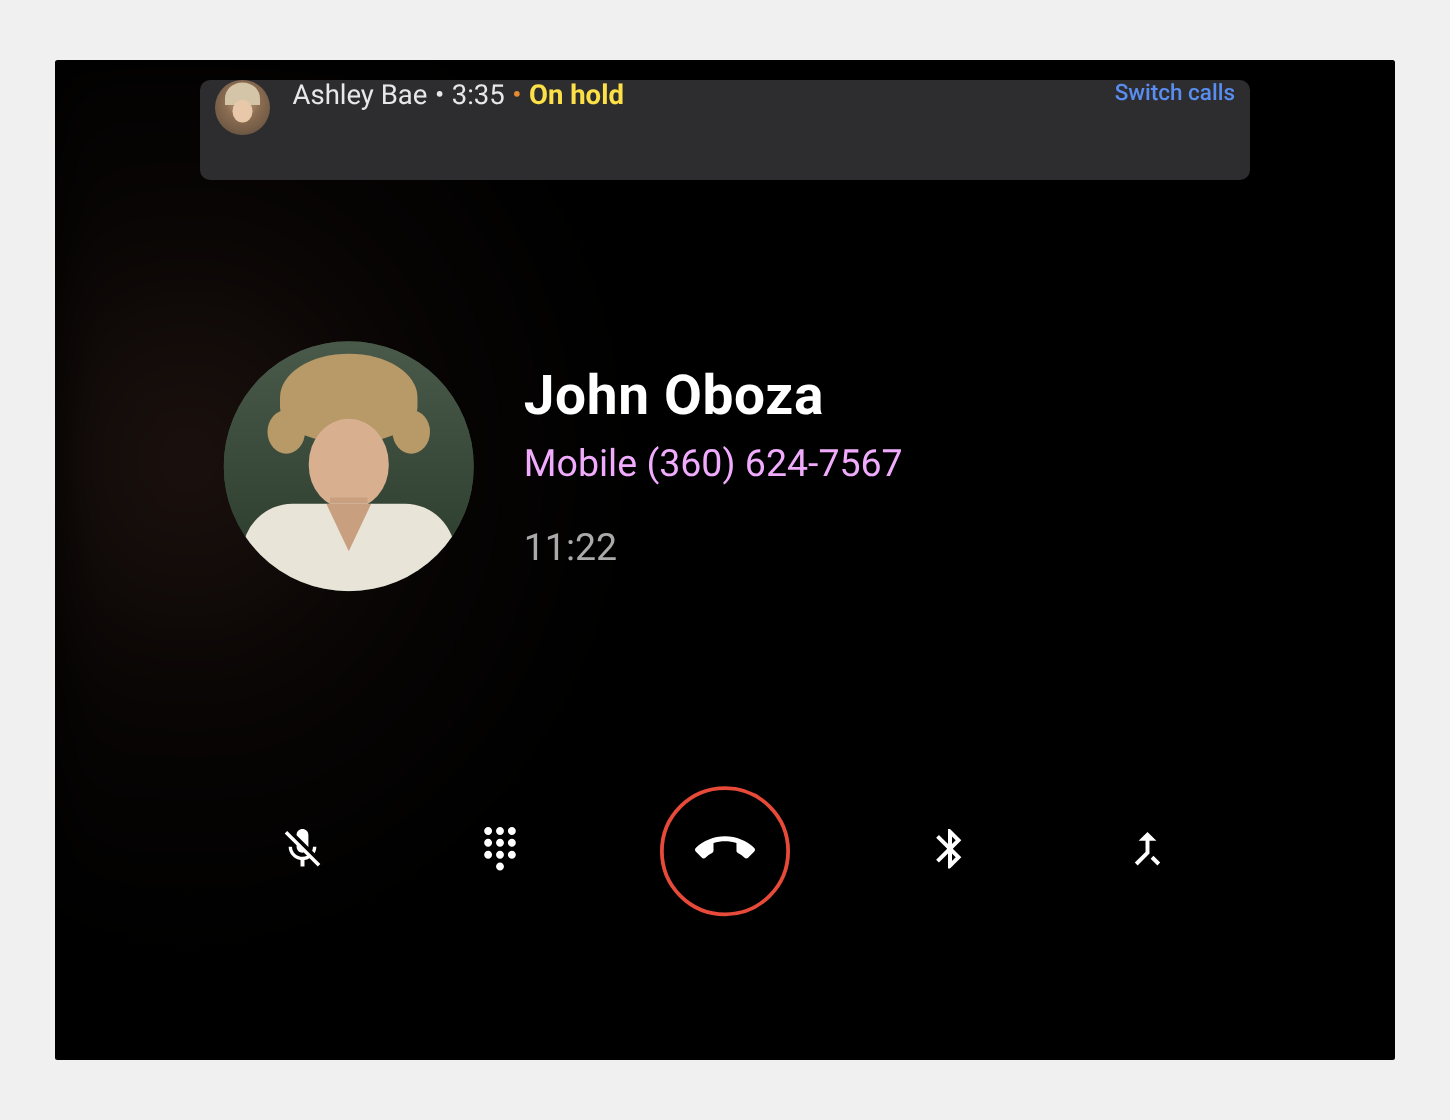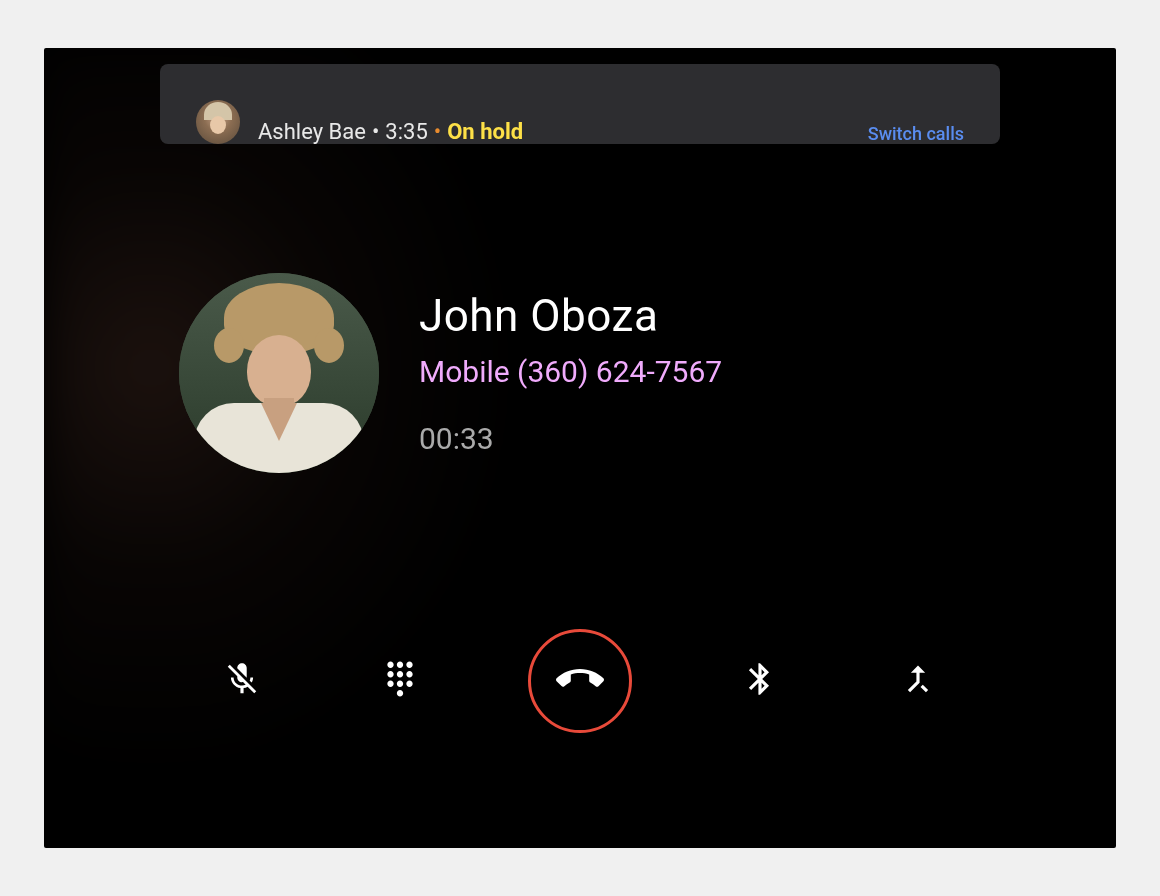--- a/index.html
+++ b/index.html
@@ -31,22 +31,22 @@
     .top-banner {
       position: absolute;
       top: 16px;
       left: 50%;
       transform: translateX(-50%);
       width: 840px;
       height: 80px;
       background: #2d2d30;
       border-radius: 8px;
       display: flex;
-      align-items: flex-end;
-      padding: 0 36px;
+      align-items: flex-start;
+      padding: 0 12px;
     }
     .banner-avatar {
       width: 44px;
       height: 44px;
       border-radius: 50%;
       background: radial-gradient(circle at 50% 40%, #c9a58a 0%, #8b6d52 40%, #5a4a3a 100%);
       position: relative;
       overflow: hidden;
       flex-shrink: 0;
     }
@@ -159,21 +159,21 @@
       clip-path: polygon(0 0, 100% 0, 50% 100%);
     }
     .caller-text {
       margin-left: 40px;
       display: flex;
       flex-direction: column;
     }
     .caller-name {
       color: #ffffff;
       font-size: 44px;
-      font-weight: 400;
+      font-weight: 700;
       letter-spacing: 0.5px;
     }
     .caller-number {
       color: #f0abfc;
       font-size: 30px;
       margin-top: 12px;
     }
     .call-timer {
       color: #aaaaaa;
       font-size: 30px;
@@ -235,21 +235,21 @@
       <div class="caller-avatar-face"></div>
       <div class="caller-avatar-neck"></div>
       <div class="caller-avatar-shirt"></div>
     </div>
     <div class="caller-text">
       <div class="caller-name">John Oboza</div>
       <div class="caller-number">
         <span>Mobile</span>
         <span>(360) 624-7567</span>
       </div>
-      <div class="call-timer">00:33</div>
+      <div class="call-timer">11:22</div>
     </div>
   </div>
 
   <div class="controls">
     <div class="control-btn">
       <span>
         <svg width="38" height="38" viewBox="0 0 24 24">
             <path d="M19 11h-1.7c0 .74-.16 1.43-.43 2.05l1.23 1.23c.56-.98.9-2.09.9-3.28zm-4.02.17V5c0-1.66-1.34-3-3-3S9 3.34 9 5v.18l5.98 5.99zM4.27 3L3 4.27l6.01 6.01V11c0 1.66 1.33 3 2.99 3 .22 0 .44-.03.65-.08l1.66 1.66c-.71.33-1.5.52-2.31.52-2.76 0-5.3-2.1-5.3-5.1H5c0 3.41 2.72 6.23 6 6.72V21h2v-3.28c.91-.13 1.77-.45 2.54-.9L19.73 21 21 19.73 4.27 3z"></path>
           </svg>
       </span>

